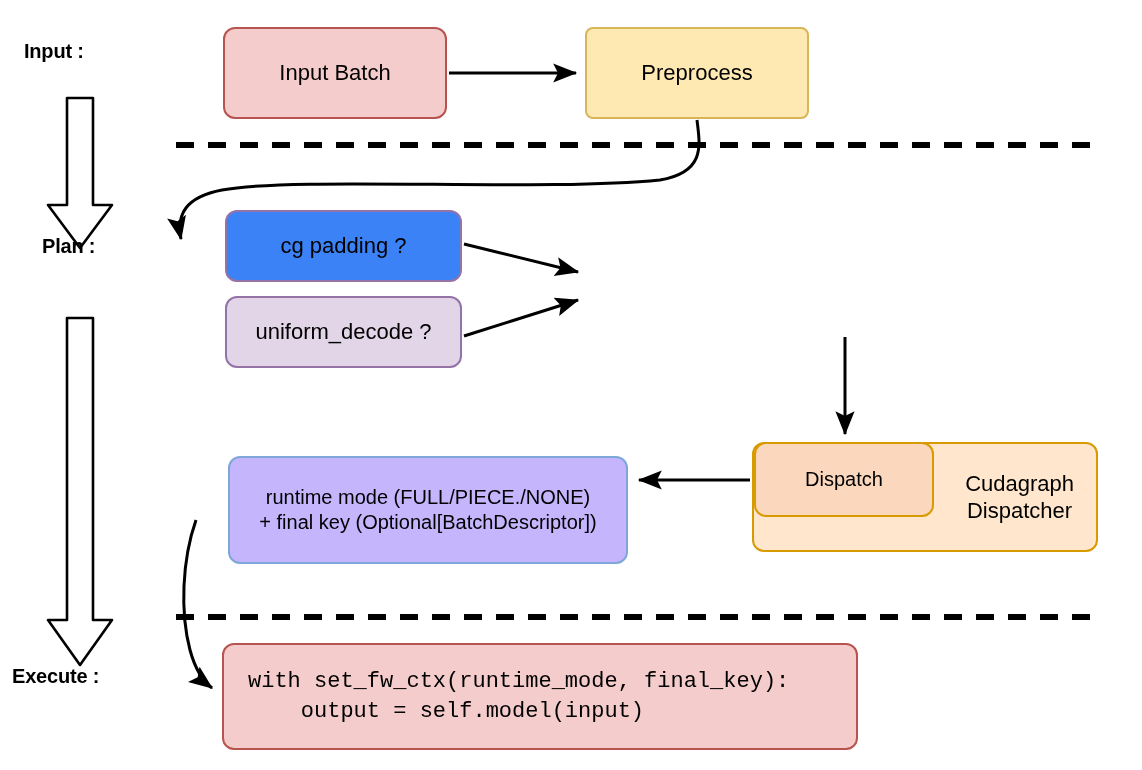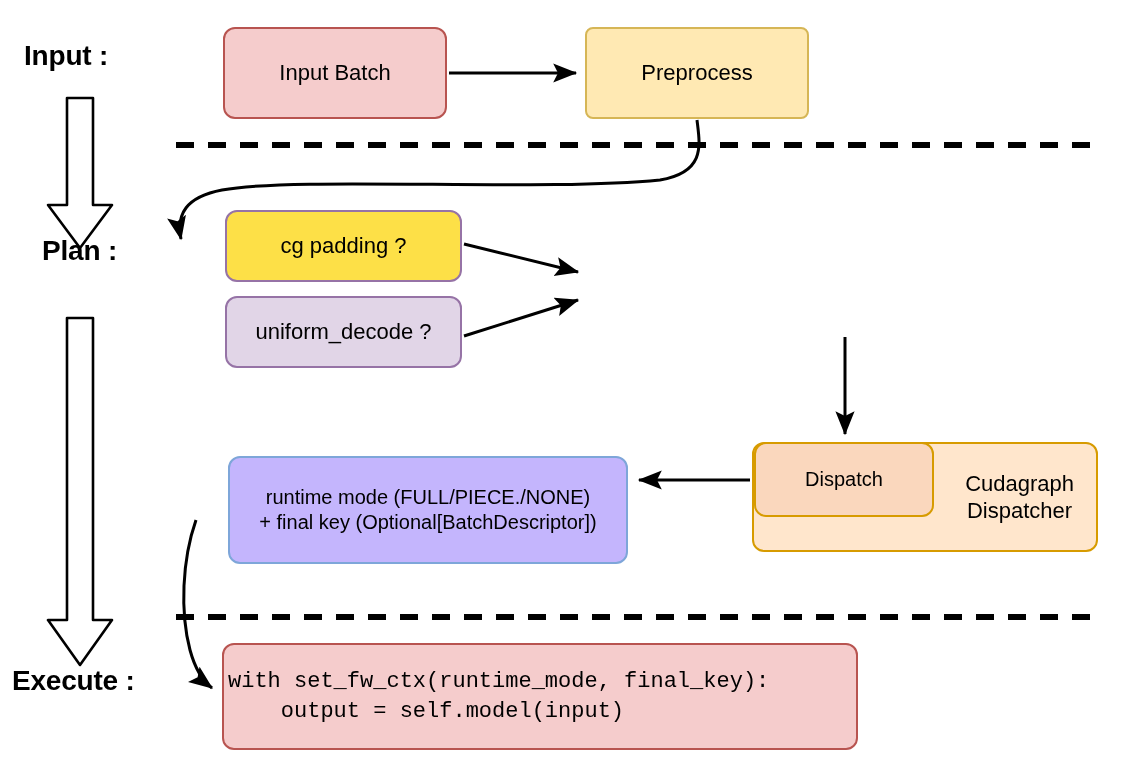--- a/index.html
+++ b/index.html
@@ -19,21 +19,21 @@
     position: absolute;
     left: 0;
     top: 0;
     width: 1142px;
     height: 770px;
   }
   .stage-label {
     position: absolute;
     font-family: "Liberation Sans", sans-serif;
     font-weight: bold;
-    font-size: 28px;
+    font-size: 20px;
     color: #000000;
     white-space: nowrap;
     letter-spacing: -0.2px;
   }
   .node {
     position: absolute;
     box-sizing: border-box;
     border-radius: 12px;
     border-width: 2px;
     border-style: solid;
@@ -47,21 +47,21 @@
     line-height: 1.25;
     padding: 4px 10px;
   }
   .node.mono {
     font-family: "Liberation Mono", "DejaVu Sans Mono", monospace;
     font-size: 22px;
     justify-content: flex-start;
     text-align: left;
     white-space: pre;
     line-height: 1.35;
-    padding-left: 4px;
+    padding-left: 24px;
   }
   .node.small-text { font-size: 20px; }
   .z-top { z-index: 5; }
 </style>
 </head>
 <body>
 
 <div id="canvas">
 
   <svg id="svg-layer" viewBox="0 0 1142 770">
@@ -97,21 +97,21 @@
   <div class="stage-label" style="left:12px; top:665px;">Execute :</div>
 
   <div class="node" style="left:223px; top:27px; width:224px; height:92px; background:#f5cccc; border-color:#b85450;">
     <span>Input Batch</span>
   </div>
 
   <div class="node" style="left:585px; top:27px; width:224px; height:92px; background:#ffe9b3; border-color:#d6b656;border-radius:8px;">
     <span>Preprocess</span>
   </div>
 
-  <div class="node" style="left:225px; top:210px; width:237px; height:72px; background:#fde047; border-color:#9673a6;">
+  <div class="node" style="left:225px; top:210px; width:237px; height:72px; background:#3b82f6; border-color:#9673a6;">
     <span>cg padding ?</span>
   </div>
 
   <div class="node" style="left:225px; top:296px; width:237px; height:72px; background:#e1d5e7; border-color:#9673a6;">
     <span>uniform_decode ?</span>
   </div>
 
 
   <div class="node" style="left:752px; top:442px; width:346px; height:110px; background:#ffe6cc; border-color:#d79b00; justify-content:flex-end; padding-right:22px; white-space:pre-line;">
     <span style="white-space:pre-line;">Cudagraph

